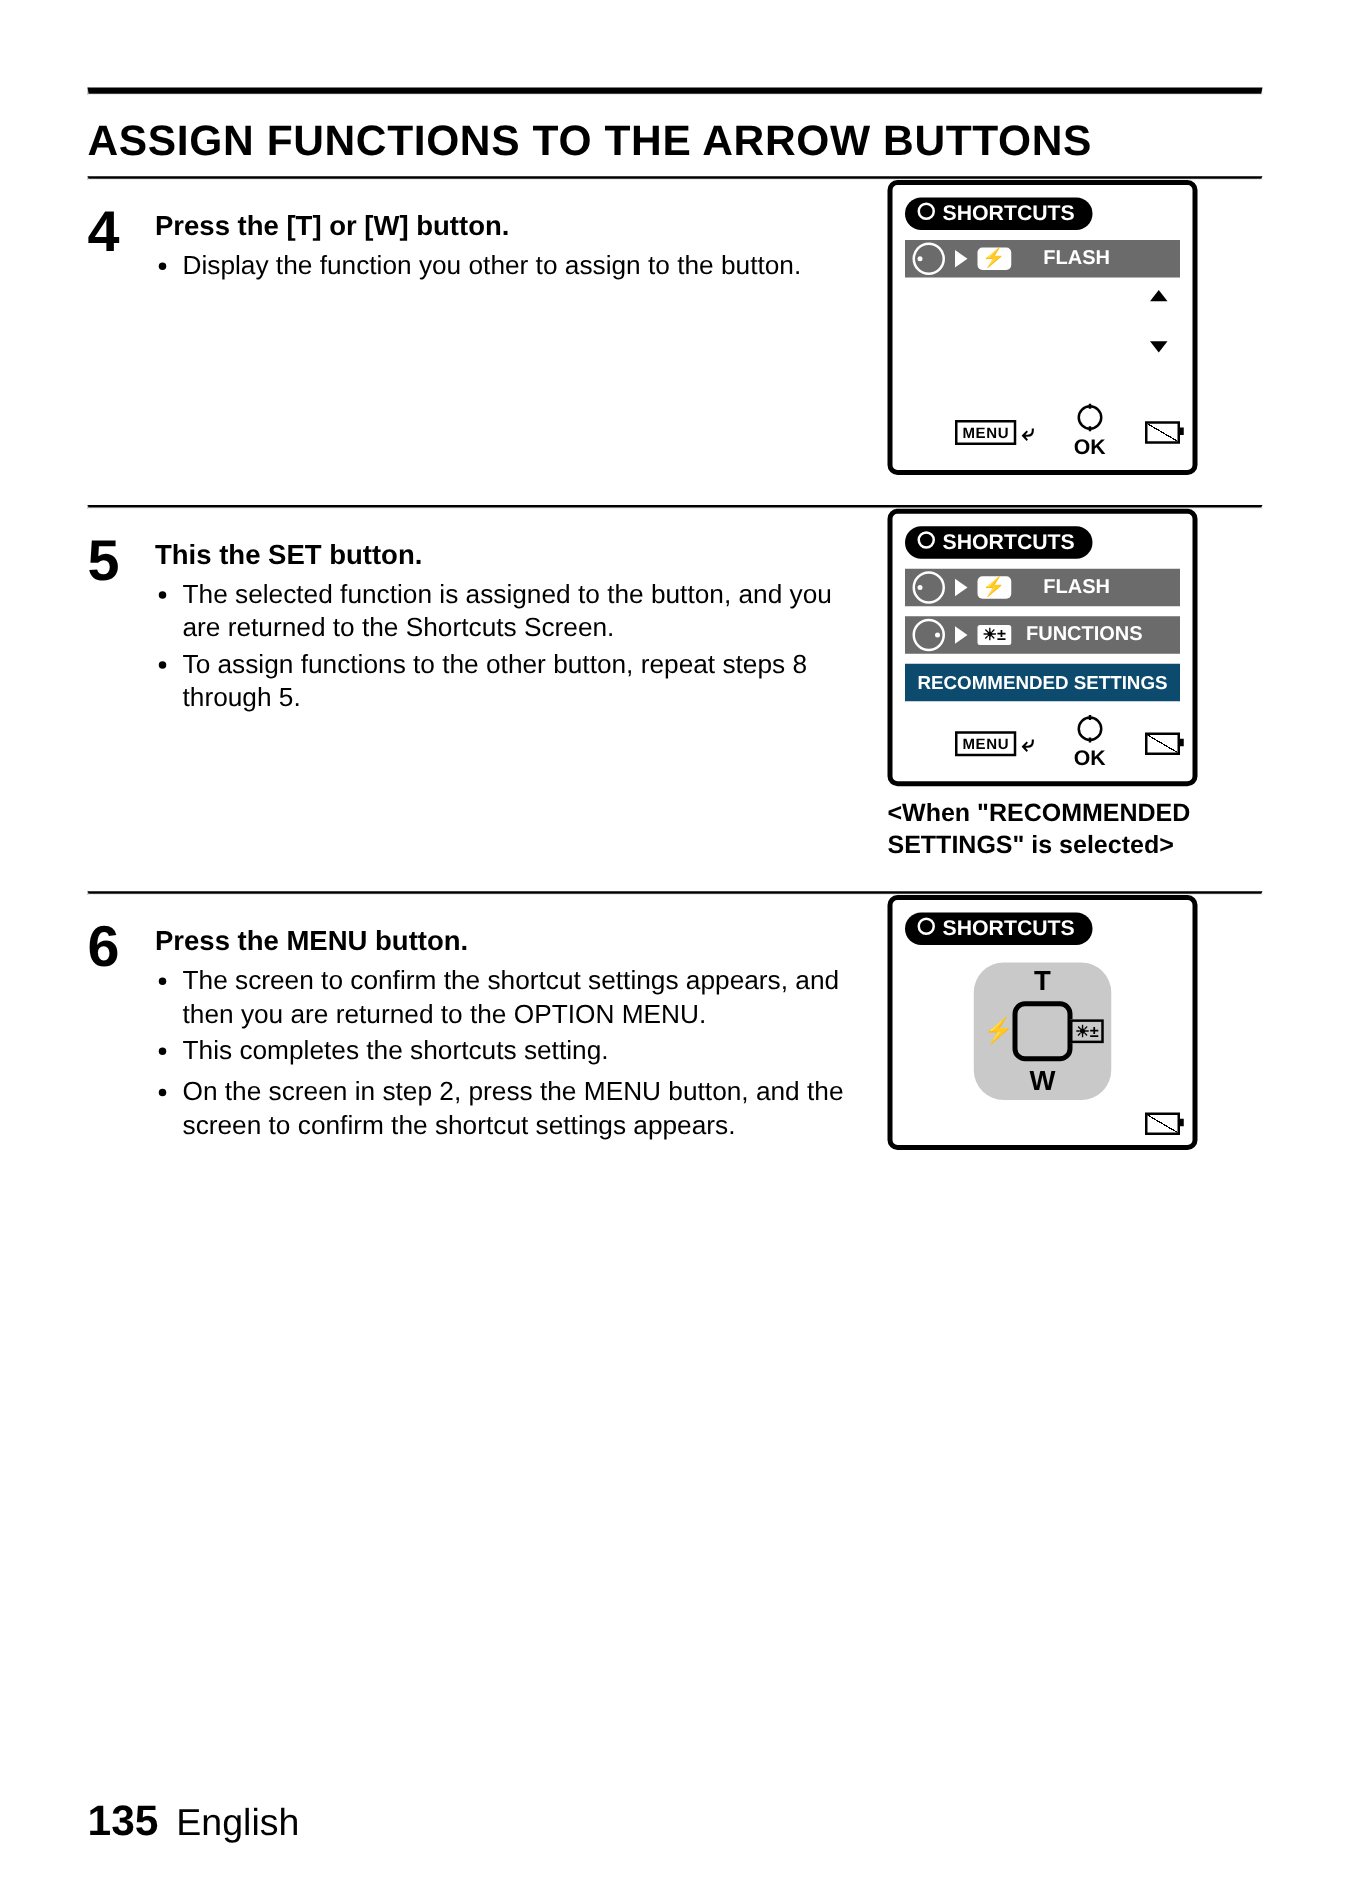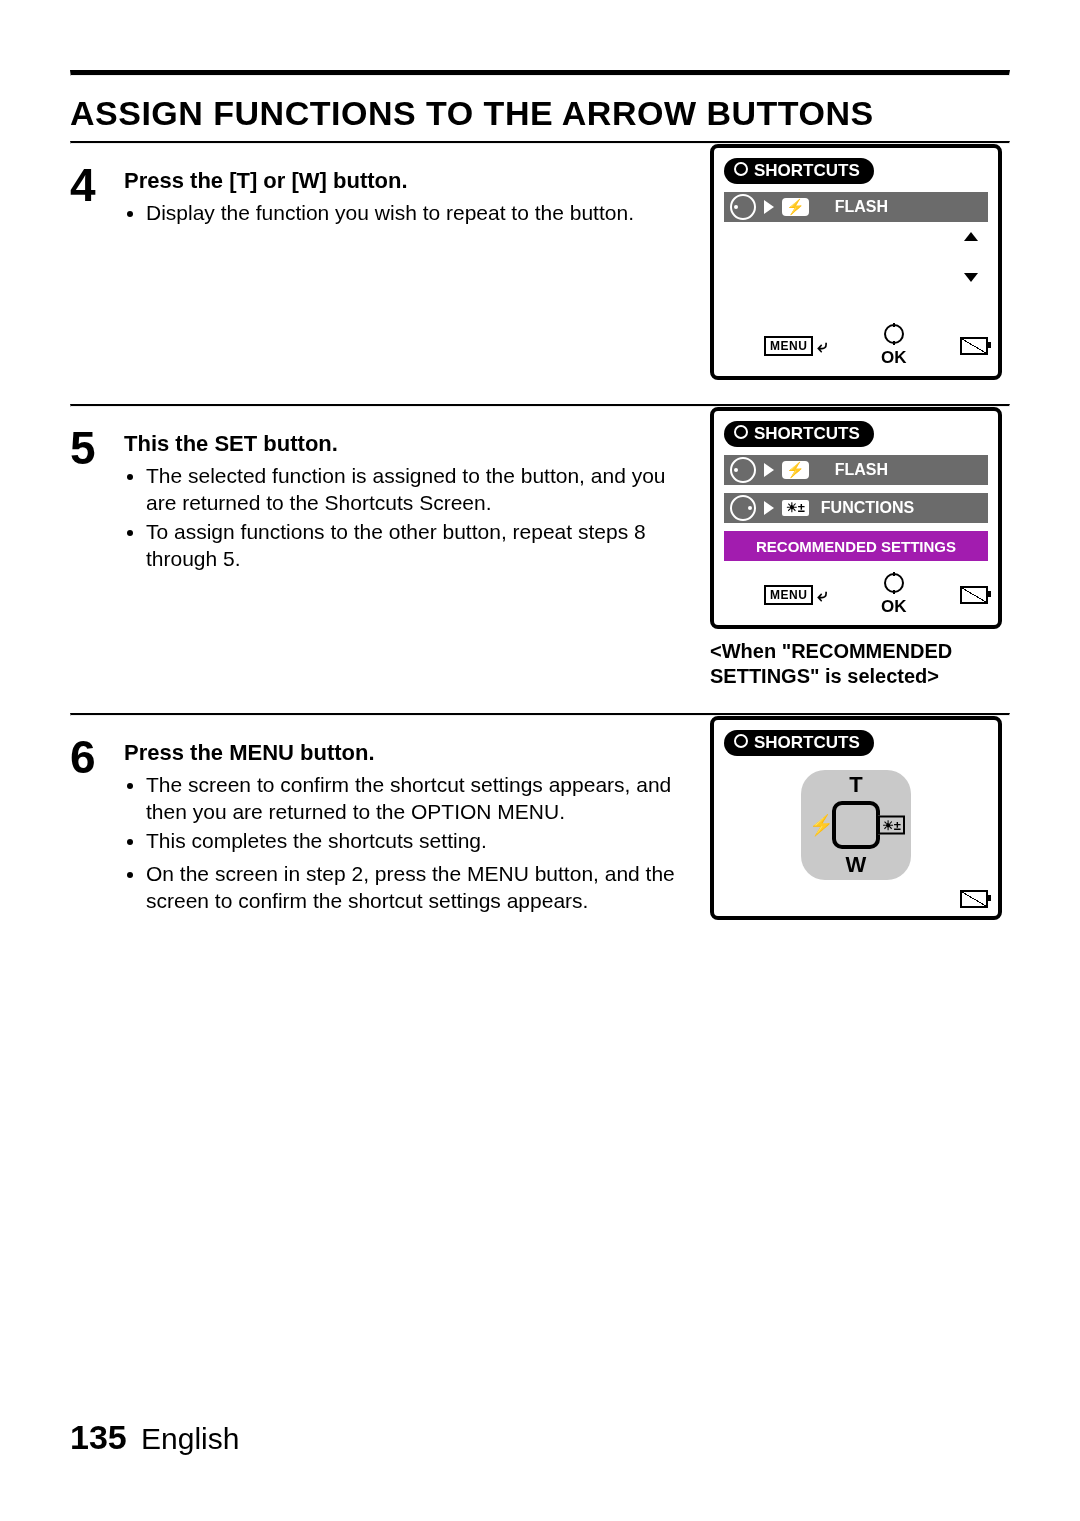--- a/index.html
+++ b/index.html
@@ -35,21 +35,21 @@
     width: 54px;
     line-height: 1;
   }
   .step-body { flex: 1; padding-top: 6px; }
   .step-head { font-size: 22px; font-weight: bold; }
   .bullets { margin: 6px 0 0 0; padding-left: 22px; }
   .bullets li { font-size: 21px; line-height: 1.28; margin-bottom: 2px; }
   .subhead { font-size: 21px; font-weight: bold; margin-top: 10px; }
   .screen-col { width: 300px; margin-left: 18px; }
   .screen {
-    width: 292px;
+    width: 248px;
     border: 4px solid #000;
     border-radius: 8px;
     box-sizing: border-box;
     padding: 10px 10px 8px 10px;
     background: #fff;
   }
   .pill {
     background: #000;
     color: #fff;
     font-weight: bold;
@@ -74,21 +74,21 @@
     color: #fff;
     font-weight: bold;
     height: 30px;
     display: flex;
     align-items: center;
     font-size: 16px;
     margin-top: 8px;
     padding: 0 6px;
     gap: 8px;
   }
-  .row-bar.dark { background: #a21caf; justify-content: center; }
+  .row-bar.dark { background: #0c4a6e; justify-content: center; }
   .dpad-icon {
     width: 22px; height: 22px;
     border: 2px solid #fff;
     border-radius: 50%;
     position: relative;
     flex-shrink: 0;
   }
   .dpad-icon::after {
     content: "";
     position: absolute;
@@ -184,21 +184,21 @@
   }
   .batt::after {
     content: ""; position: absolute;
     right: -5px; top: 3px;
     width: 3px; height: 6px; background: #000;
   }
   .caption { font-size: 20px; font-weight: bold; margin-top: 10px; line-height: 1.25; }
   .divider-mid { border-top: 2px solid #000; margin: 24px 0 0 0; }
   .footer {
     position: absolute;
-    bottom: 64px; left: 70px;
+    bottom: 44px; left: 70px;
     font-size: 30px;
     margin-top: 43px;
   }
   .footer .pn { font-weight: bold; font-size: 34px; margin-right: 6px; }
 
   
   .joy-wrap { display: flex; justify-content: center; margin: 14px 0 10px 0; }
   .joy {
     width: 110px; height: 110px;
     background: #c9c9c9;
@@ -235,21 +235,21 @@
   <div class="title">ASSIGN FUNCTIONS TO THE ARROW BUTTONS</div>
   <hr class="rule-thin">
 
   <div class="step-container">
     <div class="left-col">
       <div class="step-row">
         <div class="step-num">4</div>
         <div class="step-body">
           <div class="step-head">Press the [T] or [W] button.</div>
           <ul class="bullets">
-            <li>Display the function you wish to repeat to the button.</li>
+            <li>Display the function you other to assign to the button.</li>
           </ul>
         </div>
       </div>
     </div>
     <div class="screen-col">
       <div class="screen">
         <span class="pill">
           <span class="target-icon"></span>
           <span>SHORTCUTS</span>
         </span>

